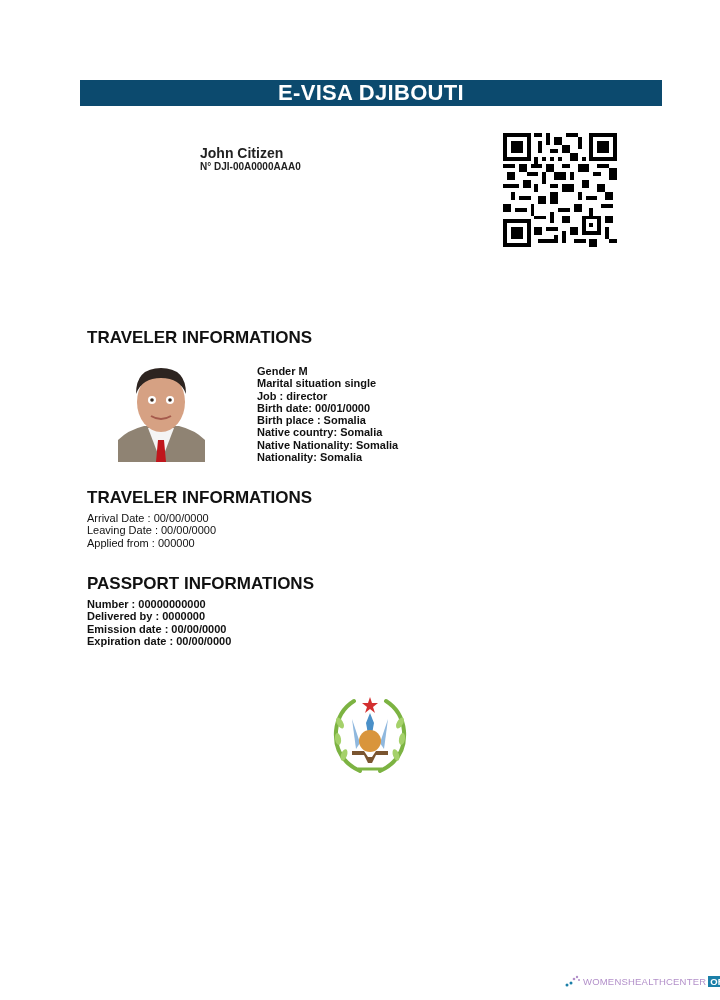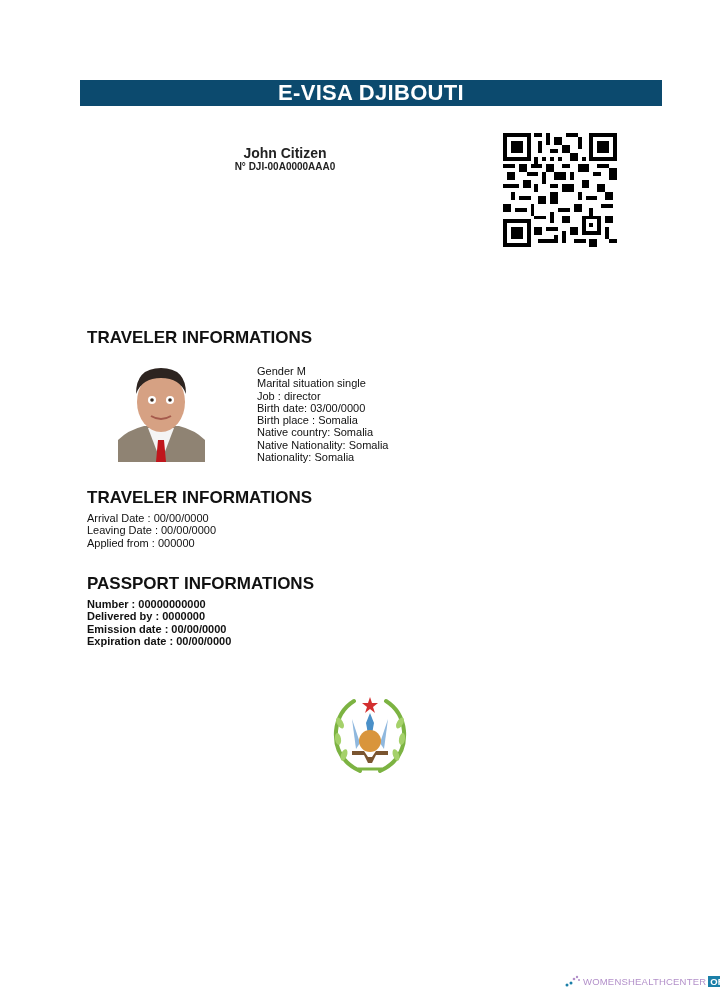--- a/index.html
+++ b/index.html
@@ -1,18 +1,18 @@
 <!DOCTYPE html>
 <html><head>
 <meta charset="utf-8">
 <style>
   html, body { margin:0; padding:0; background:#ffffff; }
   body { width:720px; height:1000px; position:relative; overflow:hidden; font-family:"Liberation Sans", sans-serif; color:#111; }
   .banner { position:absolute; left:80px; top:80px; width:582px; height:26px; background:#0c4a6e; color:#fff; font-weight:bold; font-size:22px; line-height:26px; text-align:center; letter-spacing:0.3px; }
-  .holder { position:absolute; left:200px; top:145px; width:170px; text-align:center; }
+  .holder { position:absolute; left:200px; top:145px; width:170px; }
   .holder .name { font-weight:bold; font-size:14px; line-height:16px; color:#222; }
   .holder .num { font-weight:bold; font-size:10px; line-height:12px; color:#222; }
   .qr { position:absolute; left:502px; top:133px; width:116px; height:114px; }
   .section-title { position:absolute; left:87px; font-weight:bold; font-size:17px; line-height:20px; color:#111; }
   .photo { position:absolute; left:118px; top:362px; width:87px; height:100px; }
   .lines { position:absolute; font-size:11px; line-height:12.3px; color:#111; }
   .lines div { white-space:nowrap; }
   .emblem { position:absolute; left:330px; top:693px; width:80px; height:82px; }
   .watermark { position:absolute; left:565px; top:970px; height:22px; display:flex; align-items:center; gap:2px; }
   .wm-text { font-size:9.5px; color:#b28fc9; letter-spacing:0.2px; }
@@ -120,25 +120,25 @@
   <path d="M40 78 L46 78 L48 100 L38 100 Z" fill="#c0161c"></path>
   <ellipse cx="43" cy="40" rx="24" ry="30" fill="#d6a183"></ellipse>
   <path d="M18 32 Q18 6 43 6 Q68 6 68 32 Q62 16 43 16 Q24 16 18 32 Z" fill="#2d2420"></path>
   <circle cx="34" cy="38" r="4" fill="#fff"></circle>
     <circle cx="52" cy="38" r="4" fill="#fff"></circle>
   <circle cx="34" cy="38" r="1.8" fill="#3a2a20"></circle>
     <circle cx="52" cy="38" r="1.8" fill="#3a2a20"></circle>
   <path d="M33 54 Q43 60 53 54" stroke="#a55a4c" stroke-width="2" fill="none"></path>
 </svg>
 
-<div class="lines" style="left:257px; top:365px;">
+<div class="lines" style="left:257px; top:365px;font-weight:bold;">
   <div>Gender M</div>
   <div>Marital situation single</div>
   <div>Job : director</div>
-  <div>Birth date: 03/00/0000</div>
+  <div>Birth date: 00/01/0000</div>
   <div>Birth place : Somalia</div>
   <div>Native country: Somalia</div>
   <div>Native Nationality: Somalia</div>
   <div>Nationality: Somalia</div>
 </div>
 
 <div class="section-title" style="top:488px;">TRAVELER INFORMATIONS</div>
 <div class="lines" style="left:87px; top:512px;">
   <div>Arrival Date : 00/00/0000</div>
   <div>Leaving Date : 00/00/0000</div>

